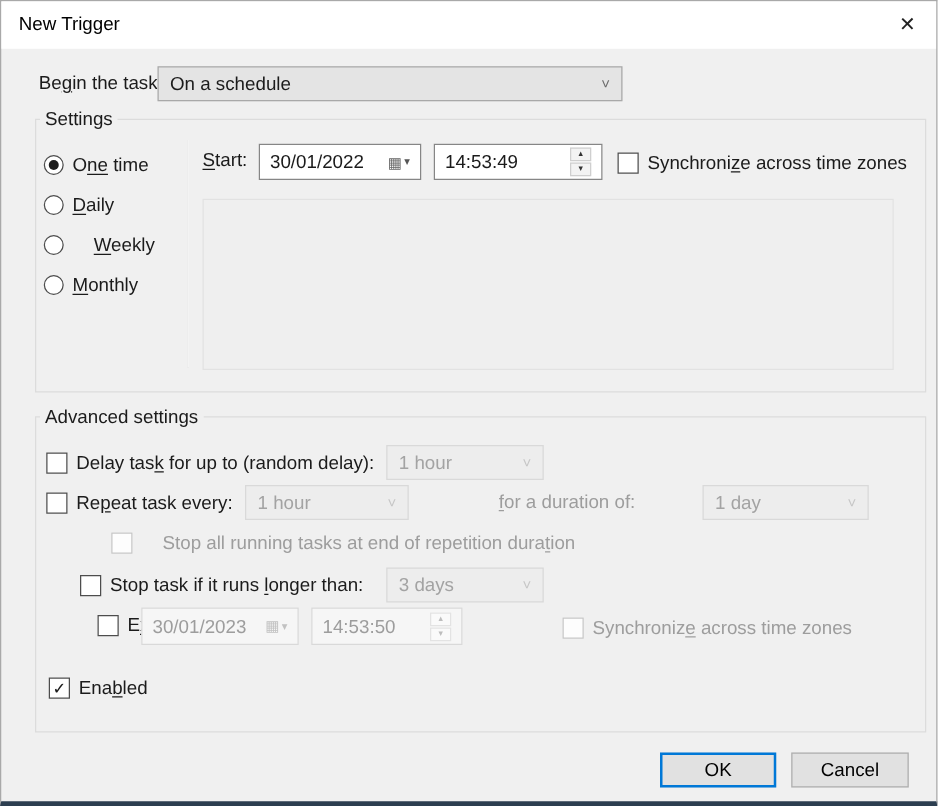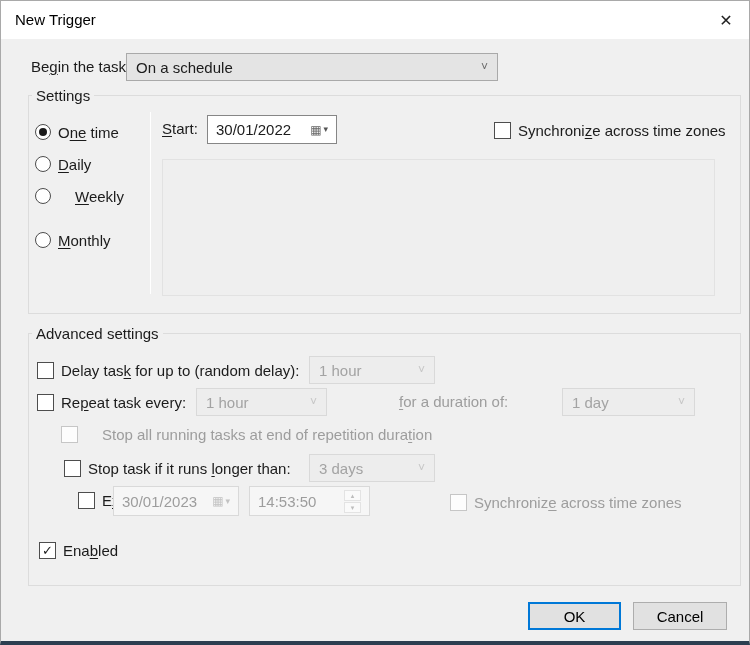--- a/index.html
+++ b/index.html
@@ -82,37 +82,44 @@
       <span class="rlabel"><span>O</span><span class="u">ne</span><span> time</span></span>
     </div>
     <div class="radio-row" style="top:58px;">
       <span class="radio"></span>
       <span class="rlabel"><span></span><span class="u">D</span><span>aily</span></span>
     </div>
     <div class="radio-row" style="top:90px;gap:24px;">
       <span class="radio"></span>
       <span class="rlabel"><span></span><span class="u">W</span><span>eekly</span></span>
     </div>
-    <div class="radio-row" style="top:134px;">
+    <div class="radio-row" style="top:122px;">
       <span class="radio"></span>
       <span class="rlabel"><span></span><span class="u">M</span><span>onthly</span></span>
     </div>
 
     <div class="vsep" style="left:121px;top:16px;height:182px;"></div>
 
     <div class="lbl" style="left:133px;top:23px;"><span></span><span class="u">S</span><span>tart:</span></div>
 
     <div class="field" style="left:178px;top:19px;width:130px;height:29px;">
       <span>30/01/2022</span>
       <span class="cal-group">
         <span class="cal-glyph">▦</span>
         <span class="cal-arrow">▾</span>
       </span>
     </div>
 
+    <div class="field" style="left:318px;top:19px;width:135px;height:29px;">
+      <span>14:53:49</span>
+      <span class="spin">
+        <span class="sb">▴</span>
+        <span class="sb">▾</span>
+      </span>
+    </div>
 
     <div class="cbrow" style="left:465px;top:24px;">
       <span class="cb"></span>
       <span><span>Synchroni</span><span class="u">z</span><span>e across time zones</span></span>
     </div>
 
     <div class="panel" style="left:133px;top:63px;width:553px;height:137px;"></div>
   </div>
 
   <div class="group" style="left:27px;top:332px;width:713px;height:253px;">
@@ -134,21 +141,21 @@
     <div class="combo disabled" style="left:167px;top:54px;width:131px;">
       <span>1 hour</span>
       <span class="chev">˅</span>
     </div>
     <div class="lbl dis" style="left:370px;top:58px;"><span class="u">f</span><span>or a duration of:</span></div>
     <div class="combo disabled" style="left:533px;top:54px;width:133px;">
       <span>1 day</span>
       <span class="chev">˅</span>
     </div>
 
-    <div class="cbrow dis" style="left:32px;top:90px;gap:24px;">
+    <div class="cbrow dis" style="left:60px;top:90px;gap:24px;">
       <span class="cb disabled"></span>
       <span><span>Stop all running tasks at end of repetition dura</span><span class="u">t</span><span>ion</span></span>
     </div>
 
     <div class="cbrow" style="left:8px;top:124px;margin-left:27px;">
       <span class="cb"></span>
       <span><span>Stop task if it runs </span><span class="u">l</span><span>onger than:</span></span>
     </div>
     <div class="combo disabled" style="left:280px;top:120px;width:126px;">
       <span>3 days</span>

